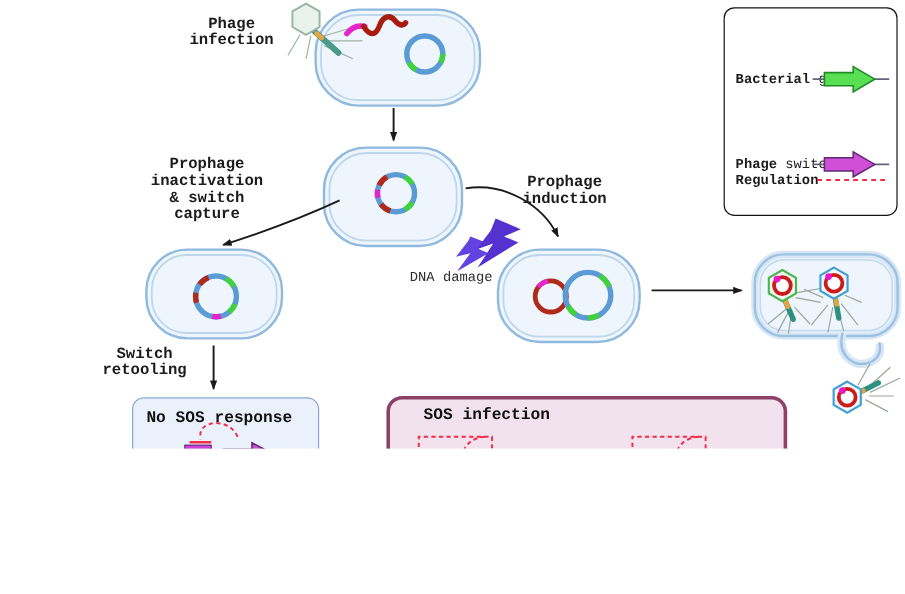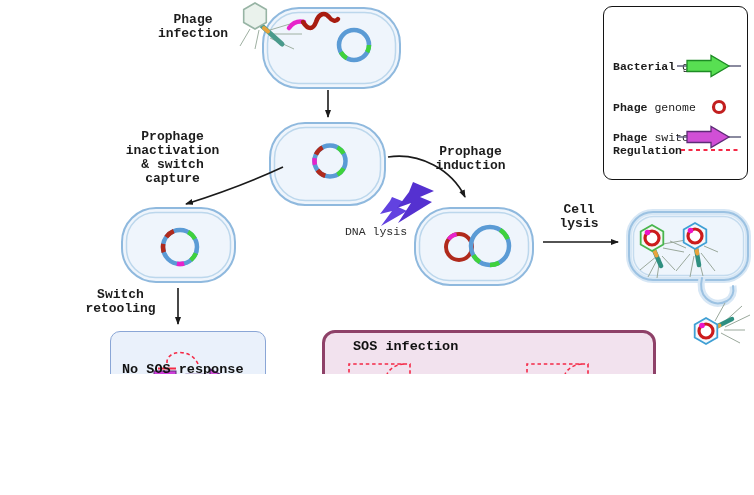--- a/index.html
+++ b/index.html
@@ -212,40 +212,32 @@
   </svg>
 
   <div class="lbl" style="left:145px;top:13px;width:96px;">Phage
 infection</div>
   <div class="lbl" style="left:115px;top:130px;width:115px;">Prophage
 inactivation
 &amp; switch
 capture</div>
   <div class="lbl" style="left:418px;top:145px;width:105px;">Prophage
 induction</div>
-  <div class="lbl normal" style="left:330px;top:225px;width:92px;">DNA lysis</div>
-  <div class="lbl" style="left:550px;top:203px;width:58px;">Cell
-lysis</div>
+  <div class="lbl normal" style="left:330px;top:225px;width:92px;">DNA damage</div>
   <div class="lbl" style="left:73px;top:288px;width:95px;">Switch
 retooling</div>
-  <div class="panel-title" style="left:122px;top:342px;margin-top:20px;">No SOS response</div>
+  <div class="panel-title" style="left:122px;top:342px;">No SOS response</div>
   <div class="panel-title" style="left:353px;top:339px;">SOS infection</div>
 
   <div id="legend">
     <div class="leg-item" style="top:48px;">
       <span class="leg-text"><b>Bacterial</b><span> gene</span></span>
       <svg class="leg-icon" width="66" height="26">
         <line x1="0" y1="13" x2="64" y2="13" stroke="#63637f" stroke-width="1.5"></line>
         <path d="M10,7.5 H34 V2.5 L52,13 L34,23.5 V18.5 H10 Z" fill="#58df52" stroke="#1d8c24" stroke-width="1.3"></path>
-      </svg>
-    </div>
-    <div class="leg-item" style="top:89px;">
-      <span class="leg-text"><b>Phage</b><span> genome</span></span>
-      <svg class="leg-icon" style="right:18px;" width="20" height="18">
-        <circle cx="10" cy="9" r="5.5" fill="none" stroke="#c21f1f" stroke-width="3.2"></circle>
       </svg>
     </div>
     <div class="leg-item" style="top:119px;">
       <span class="leg-text"><b>Phage</b><span> switch</span></span>
       <svg class="leg-icon" width="66" height="26">
         <line x1="0" y1="13" x2="64" y2="13" stroke="#63637f" stroke-width="1.5"></line>
         <path d="M10,7.5 H34 V2.5 L52,13 L34,23.5 V18.5 H10 Z" fill="#d14fd6" stroke="#5e2b77" stroke-width="1.3"></path>
       </svg>
     </div>
     <div class="leg-item" style="top:132px;">

